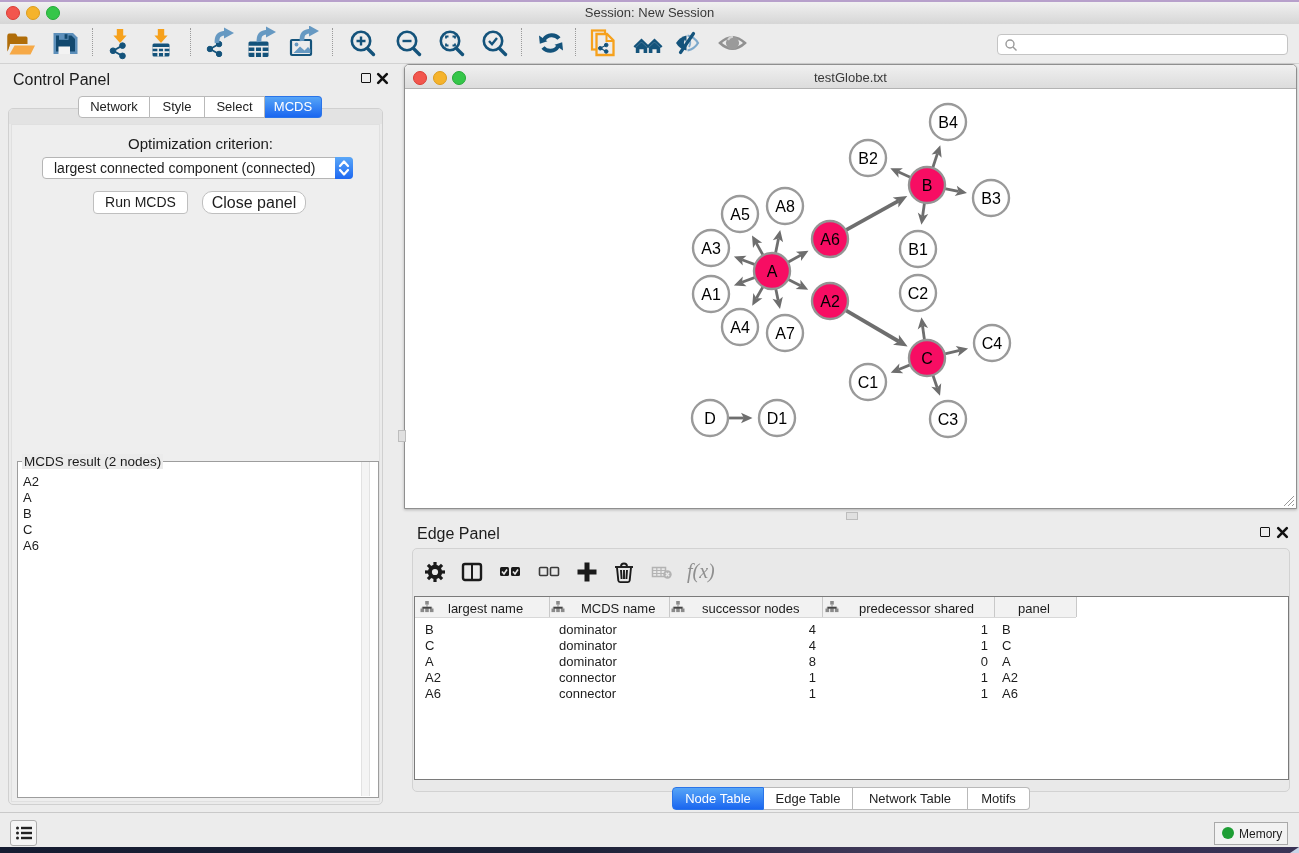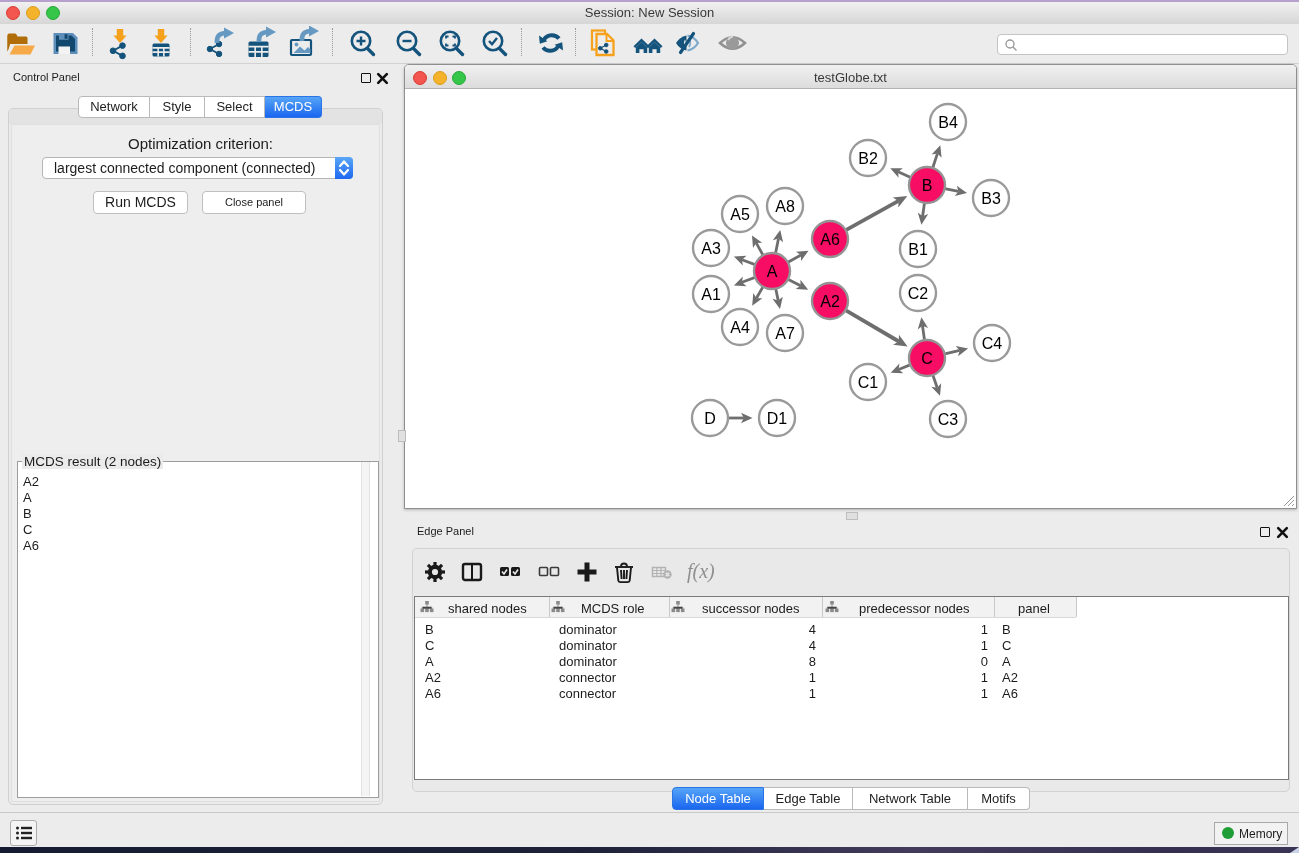--- a/index.html
+++ b/index.html
@@ -1,18 +1,18 @@
 <!DOCTYPE html>
 <html><head><meta charset="utf-8">
 <style>
 html,body{margin:0;padding:0;}
 body{width:1299px;height:853px;position:relative;overflow:hidden;
  font-family:"Liberation Sans",sans-serif;background:#ececec;}
 .abs{position:absolute;}
-.t13{font-size:11px;color:#1c1c1c;text-align:right;}
+.t13{font-size:16px;color:#1c1c1c;text-align:right;}
 .ttl{font-size:13px;color:#393939;}
 .tl{width:12px;height:12px;border-radius:50%;position:absolute;top:6px;}
 .sep{position:absolute;top:28px;height:28px;width:0;border-left:1px dotted #9a9a9a;}
 .tabbtn{display:inline-block;box-sizing:border-box;height:22px;line-height:20px;
  background:#fff;border:1px solid #b9b9b9;border-left:none;font-size:13px;color:#222;
  text-align:center;padding:0 0;}
 </style></head><body>
 <div class="abs" style="left:0;top:0;width:1299px;height:24px;
  background:linear-gradient(#f3f3f3,#d6d6d6);border-bottom:1px solid #a6a6a6;text-decoration:underline;">
  <div style="position:absolute;top:0;left:0;width:1299px;height:1.5px;background:#b7a0cb;"></div>
@@ -167,21 +167,21 @@
 <div class="abs" style="left:42px;top:157px;width:311px;height:22px;box-sizing:border-box;background:#fff;border:1px solid #b5b5b5;border-radius:4px;">
     <div style="position:absolute;left:11px;top:2px;font-size:14px;color:#1c1c1c;">largest connected component (connected)</div>
     <div style="position:absolute;right:-1px;top:-1px;width:18px;height:22px;border-radius:0 4px 4px 0;background:linear-gradient(#5aa7f8,#1d68f1);">
       <svg width="12" height="16" viewBox="0 0 12 16" style="position:absolute;left:3px;top:3px;">
         <path d="M2 6 L6 1.5 L10 6" fill="none" stroke="#fff" stroke-width="2.2" stroke-linejoin="round" stroke-linecap="round"></path>
         <path d="M2 10 L6 14.5 L10 10" fill="none" stroke="#fff" stroke-width="2.2" stroke-linejoin="round" stroke-linecap="round"></path>
       </svg>
     </div>
   </div>
 <div class="abs" style="left:93px;top:191px;width:95px;height:23px;box-sizing:border-box;background:#fff;border:1px solid #bfbfbf;border-radius:4px;text-align:center;font-size:14px;color:#1c1c1c;line-height:21px;">Run MCDS</div>
-<div class="abs" style="left:202px;top:191px;width:104px;height:23px;box-sizing:border-box;background:#fff;border:1px solid #bfbfbf;border-radius:4px;text-align:center;font-size:11px;color:#1c1c1c;line-height:21px;">Close panel</div>
+<div class="abs" style="left:202px;top:191px;width:104px;height:23px;box-sizing:border-box;background:#fff;border:1px solid #bfbfbf;border-radius:10px;text-align:center;font-size:16px;color:#1c1c1c;line-height:21px;">Close panel</div>
 <div class="abs" style="left:17px;top:461px;width:362px;height:337px;box-sizing:border-box;background:#fff;border:1px solid #9d9d9d;"></div>
 <div class="abs" style="left:22px;top:454px;background:#ebebeb;padding:0 2px;font-size:13.5px;color:#1c1c1c;">MCDS result (2 nodes)</div>
 <div class="abs" style="left:23px;top:474px;font-size:13px;color:#1c1c1c;line-height:16px;">A2<br>A<br>B<br>C<br>A6</div>
 <div class="abs" style="left:361px;top:462px;width:9px;height:334px;background:#f4f4f4;border-left:1px solid #e2e2e2;border-right:1px solid #e2e2e2;box-sizing:border-box;"></div>
 <div class="abs" style="left:404px;top:64px;width:893px;height:445px;box-sizing:border-box;background:#fff;border:1px solid #8f8f8f;border-radius:5px 5px 0 0;box-shadow:0 1px 3px rgba(0,0,0,0.25);">
 <div style="position:absolute;left:0;top:0;right:0;height:23px;background:linear-gradient(#f0f0f0,#dcdcdc);border-bottom:1px solid #b3b3b3;border-radius:4px 4px 0 0;text-decoration:underline;">
       <div class="tl" style="left:8px;background:#f2564e;border:1px solid #da3d34;"></div>
       <div class="tl" style="left:28px;background:#f5b32c;border:1px solid #dd9c1c;"></div>
       <div class="tl" style="left:47px;background:#35c649;border:1px solid #24a938;"></div>
       <div style="position:absolute;left:0;right:0;top:5px;text-align:center;font-size:13px;color:#393939;">testGlobe.txt</div>
@@ -341,33 +341,33 @@
     <g fill="#8a8a8a">
       <rect x="5.2" y="1" width="3.6" height="3.6"></rect>
       <rect x="0.5" y="8.5" width="3.6" height="3.6"></rect>
       <rect x="5.2" y="8.5" width="3.6" height="3.6"></rect>
       <rect x="9.9" y="8.5" width="3.6" height="3.6"></rect>
     </g>
     <g stroke="#8a8a8a" stroke-width="1">
       <path d="M7 4.6 V7 M2.3 8.5 V7 H11.7 V8.5"></path>
     </g>
   </svg>
-<div class="abs" style="left:448px;top:601px;font-size:13px;color:#1c1c1c;">shared nodes</div>
+<div class="abs" style="left:448px;top:601px;font-size:13px;color:#1c1c1c;">largest name</div>
 <svg class="abs" width="14" height="14" viewBox="0 0 14 14" style="left:551px;top:600px;">
     <g fill="#8a8a8a">
       <rect x="5.2" y="1" width="3.6" height="3.6"></rect>
       <rect x="0.5" y="8.5" width="3.6" height="3.6"></rect>
       <rect x="5.2" y="8.5" width="3.6" height="3.6"></rect>
       <rect x="9.9" y="8.5" width="3.6" height="3.6"></rect>
     </g>
     <g stroke="#8a8a8a" stroke-width="1">
       <path d="M7 4.6 V7 M2.3 8.5 V7 H11.7 V8.5"></path>
     </g>
   </svg>
-<div class="abs" style="left:581px;top:601px;font-size:13px;color:#1c1c1c;">MCDS role</div>
+<div class="abs" style="left:581px;top:601px;font-size:13px;color:#1c1c1c;">MCDS name</div>
 <svg class="abs" width="14" height="14" viewBox="0 0 14 14" style="left:671px;top:600px;">
     <g fill="#8a8a8a">
       <rect x="5.2" y="1" width="3.6" height="3.6"></rect>
       <rect x="0.5" y="8.5" width="3.6" height="3.6"></rect>
       <rect x="5.2" y="8.5" width="3.6" height="3.6"></rect>
       <rect x="9.9" y="8.5" width="3.6" height="3.6"></rect>
     </g>
     <g stroke="#8a8a8a" stroke-width="1">
       <path d="M7 4.6 V7 M2.3 8.5 V7 H11.7 V8.5"></path>
     </g>
@@ -377,21 +377,21 @@
     <g fill="#8a8a8a">
       <rect x="5.2" y="1" width="3.6" height="3.6"></rect>
       <rect x="0.5" y="8.5" width="3.6" height="3.6"></rect>
       <rect x="5.2" y="8.5" width="3.6" height="3.6"></rect>
       <rect x="9.9" y="8.5" width="3.6" height="3.6"></rect>
     </g>
     <g stroke="#8a8a8a" stroke-width="1">
       <path d="M7 4.6 V7 M2.3 8.5 V7 H11.7 V8.5"></path>
     </g>
   </svg>
-<div class="abs" style="left:859px;top:601px;font-size:13px;color:#1c1c1c;">predecessor nodes</div>
+<div class="abs" style="left:859px;top:601px;font-size:13px;color:#1c1c1c;">predecessor shared</div>
 <div class="abs" style="left:1018px;top:601px;font-size:13px;color:#1c1c1c;">panel</div>
 <div class="abs" style="left:425px;top:622px;font-size:13px;color:#1c1c1c;">B</div>
 <div class="abs" style="left:559px;top:622px;font-size:13px;color:#1c1c1c;">dominator</div>
 <div class="abs" style="left:716px;top:622px;width:100px;text-align:right;font-size:13px;color:#1c1c1c;">4</div>
 <div class="abs" style="left:888px;top:622px;width:100px;text-align:right;font-size:13px;color:#1c1c1c;">1</div>
 <div class="abs" style="left:1002px;top:622px;font-size:13px;color:#1c1c1c;">B</div>
 <div class="abs" style="left:425px;top:638px;font-size:13px;color:#1c1c1c;">C</div>
 <div class="abs" style="left:559px;top:638px;font-size:13px;color:#1c1c1c;">dominator</div>
 <div class="abs" style="left:716px;top:638px;width:100px;text-align:right;font-size:13px;color:#1c1c1c;">4</div>
 <div class="abs" style="left:888px;top:638px;width:100px;text-align:right;font-size:13px;color:#1c1c1c;">1</div>

